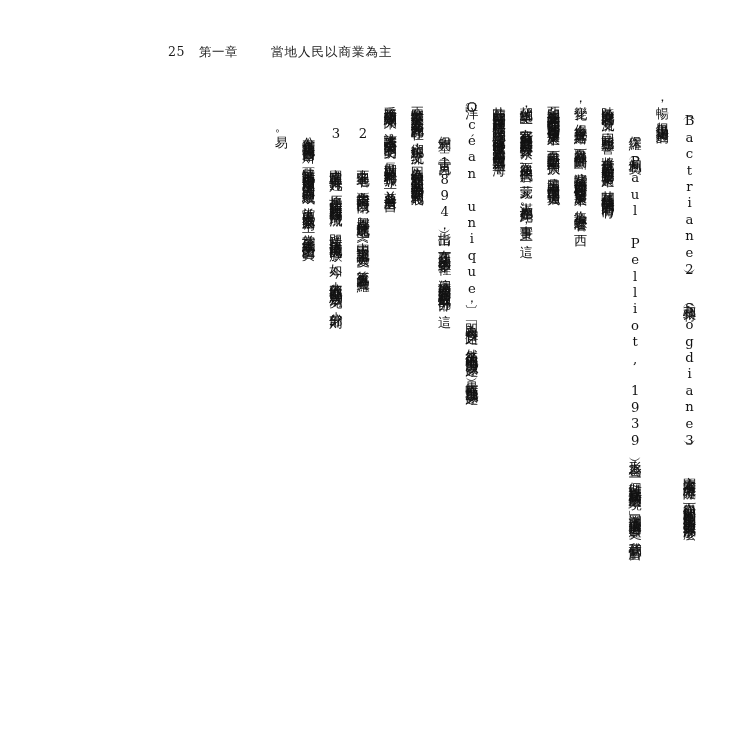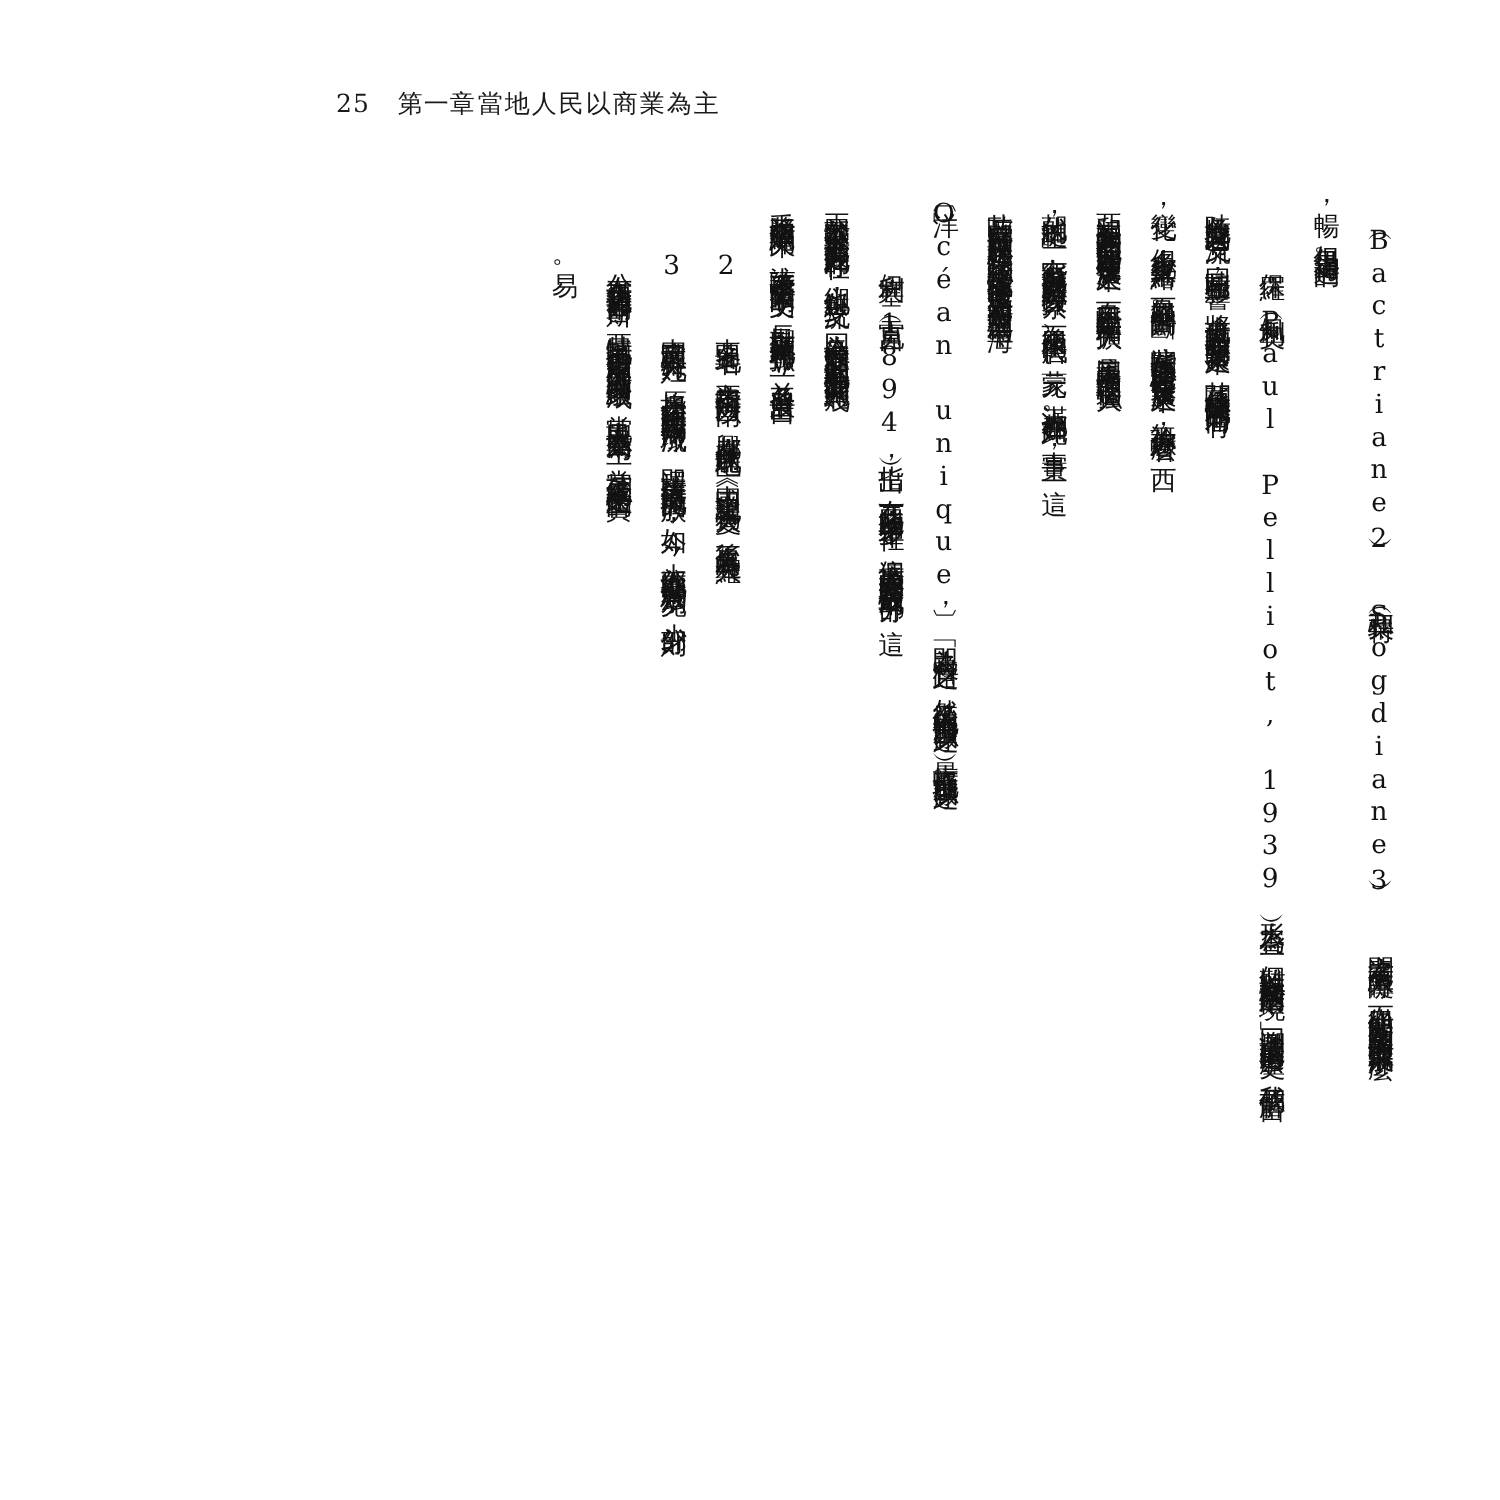--- a/index.html
+++ b/index.html
@@ -30,21 +30,21 @@
     align-items: baseline;
     font-size: 12.5px;
     letter-spacing: 0.5px;
     color: #1a1a1a;
   }
   .header .pagenum {
     margin-right: 14px;
     font-family: "DejaVu Serif", "Liberation Serif", serif;
   }
   .header .chapter {
-    margin-right: 1px;
+    margin-right: 33px;
   }
   .header .title {
     letter-spacing: 1px;
   }
   
   .body-area {
     position: absolute;
     top: 96px;
     left: 60px;
     width: 640px;

